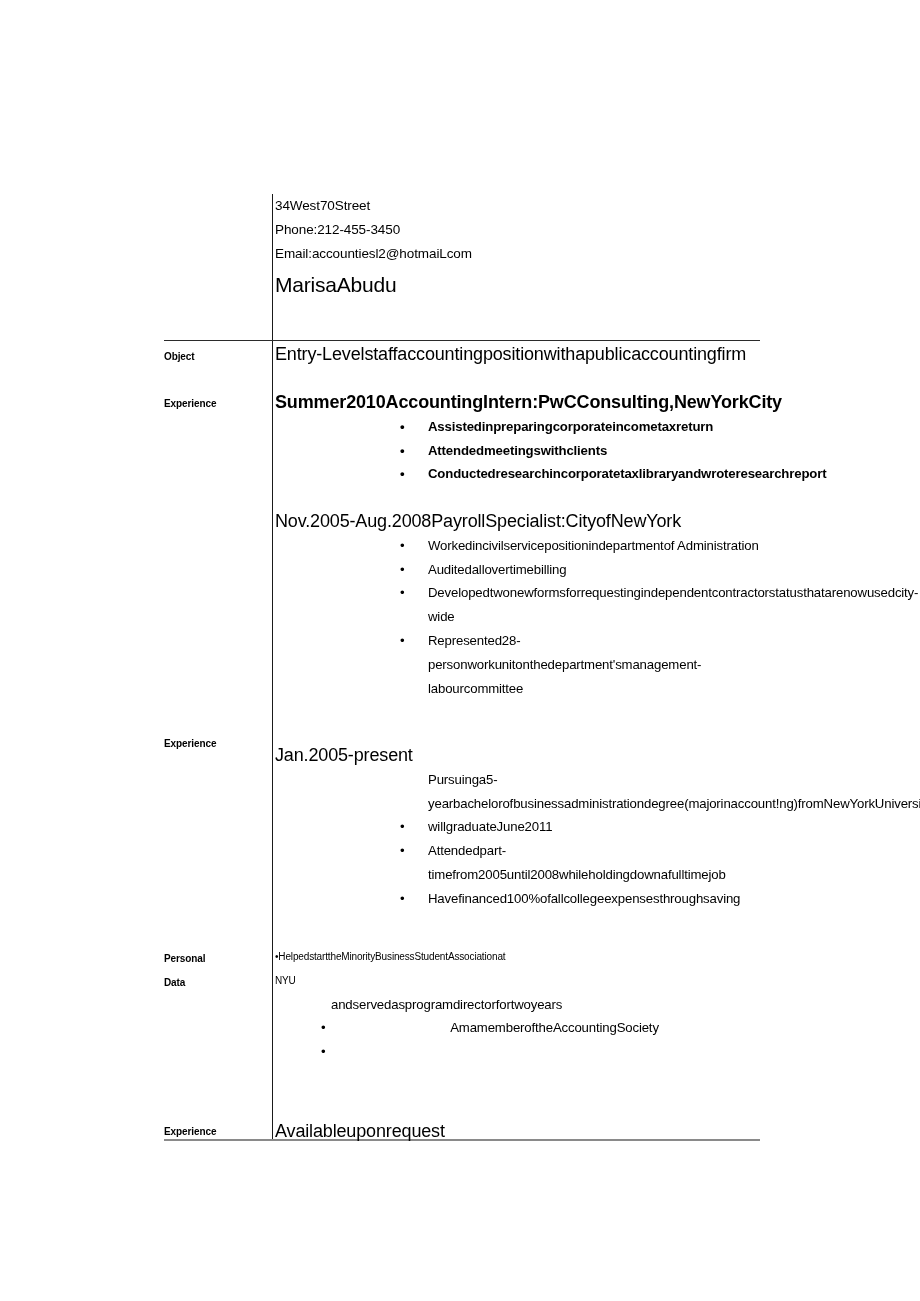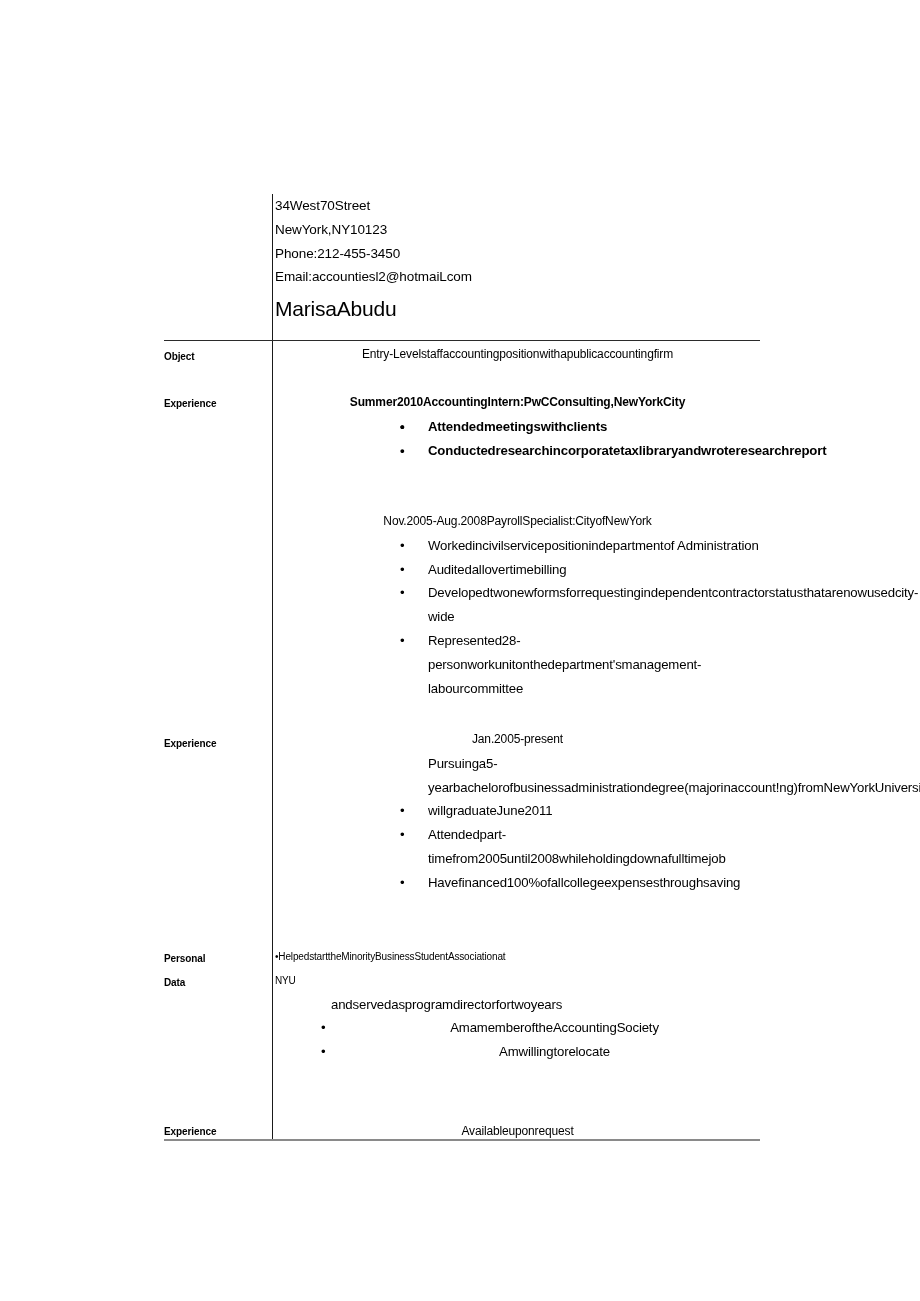--- a/index.html
+++ b/index.html
@@ -92,24 +92,23 @@
     letter-spacing: -0.1px;
   }
 
   
   .content-block {
     position: absolute;
     left: 111px;
     width: 485px;
   }
   .line {
-    font-size: 12px;
-    line-height: 23.8px;
-    letter-spacing: -0.15px;
-    text-align: center;
+    font-size: 18px;
+    line-height: 23.8px;
+    letter-spacing: -0.15px;
   }
   .line.nowrap { white-space: nowrap; }
 
   
   ul.bullets {
     margin: 0;
     padding: 0;
     list-style: none;
   }
   ul.bullets > li {
@@ -160,38 +159,38 @@
 
 <div id="resume-page">
   <div id="resume-table">
 
     <div class="vrule" style="top:4px; height:945px;"></div>
     <div class="hrule-top"></div>
     <div class="hrule-bottom"></div>
 
     <div id="contact-block">
       <div class="contact-line">34West70Street</div>
-      <div class="contact-line">NewYork,NY10123</div>
       <div class="contact-line">Phone:212-455-3450</div>
       <div class="contact-line">Email:accountiesl2@hotmaiLcom</div>
       <div id="candidate-name">MarisaAbudu</div>
     </div>
 
     <div class="section-label" style="top:155px;">Object</div>
     <div class="content-block" style="top:153px;">
       <div class="line nowrap">Entry-Levelstaffaccountingpositionwithapublicaccountingfirm</div>
     </div>
 
     <div class="section-label" style="top:202px;">Experience</div>
 
     <div class="content-block" style="top:201px;font-weight:bold;">
       <div class="line nowrap">Summer2010AccountingIntern:PwCConsulting,NewYorkCity</div>
       <ul class="bullets lvl-deep">
         <li>
           <span class="bullet-dot">•</span>
+          <span class="bullet-text">Assistedinpreparingcorporateincometaxreturn</span>
         </li>
         <li>
           <span class="bullet-dot">•</span>
           <span class="bullet-text">Attendedmeetingswithclients</span>
         </li>
         <li>
           <span class="bullet-dot">•</span>
           <span class="bullet-text">Conductedresearchincorporatetaxlibraryandwroteresearchreport</span>
         </li>
       </ul>
@@ -213,21 +212,21 @@
           <span class="bullet-text">Developedtwonewformsforrequestingindependentcontractorstatusthatarenowusedcity-wide</span>
         </li>
         <li>
           <span class="bullet-dot">•</span>
           <span class="bullet-text">Represented28-personworkunitonthedepartment'smanagement-labourcommittee</span>
         </li>
       </ul>
     </div>
 
     <div class="section-label" style="top:542px;">Experience</div>
-    <div class="content-block" style="top:538px;">
+    <div class="content-block" style="top:554px;">
       <div class="line nowrap">Jan.2005-present</div>
       <div class="hanging-para">Pursuinga5-yearbachelorofbusinessadministrationdegree(majorinaccount!ng)fromNewYorkUniversity</div>
       <ul class="bullets lvl-deep">
         <li>
           <span class="bullet-dot">•</span>
           <span class="bullet-text">willgraduateJune2011</span>
         </li>
         <li>
           <span class="bullet-dot">•</span>
           <span class="bullet-text">Attendedpart-timefrom2005until2008whileholdingdownafulltimejob</span>
@@ -247,21 +246,20 @@
       <div class="inline-bullet-line">•HelpedstarttheMinorityBusinessStudentAssociationat</div>
       <div class="inline-bullet-line">NYU</div>
       <div class="indent-para">andservedasprogramdirectorfortwoyears</div>
       <ul class="bullets lvl-shallow">
         <li>
           <span class="bullet-dot">•</span>
           <span class="bullet-text">AmamemberoftheAccountingSociety</span>
         </li>
         <li>
           <span class="bullet-dot">•</span>
-          <span class="bullet-text">Amwillingtorelocate</span>
         </li>
       </ul>
     </div>
 
     <div class="section-label" style="top:930px;">Experience</div>
     <div class="content-block" style="top:930px;">
       <div class="line nowrap">Availableuponrequest</div>
     </div>
 
   </div>

